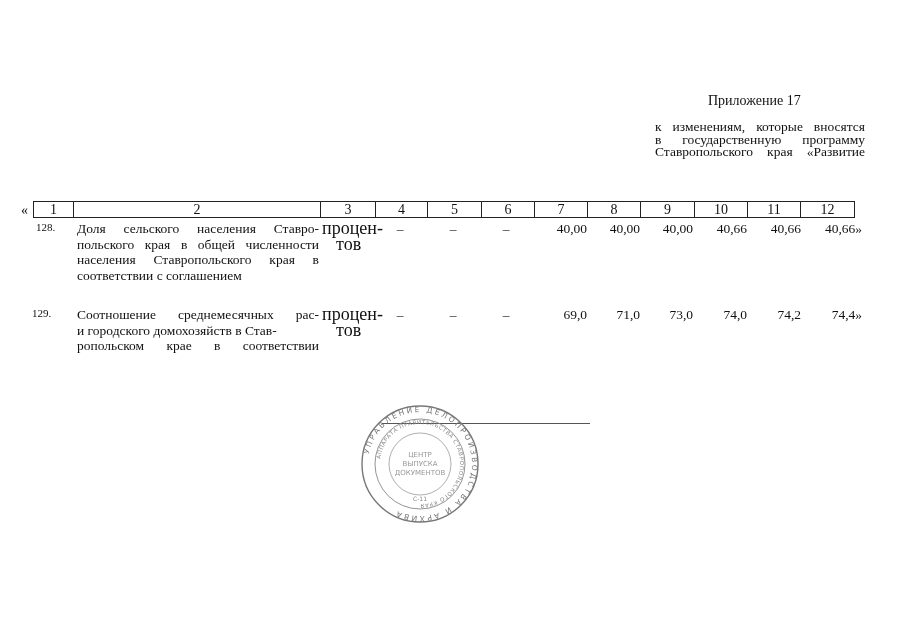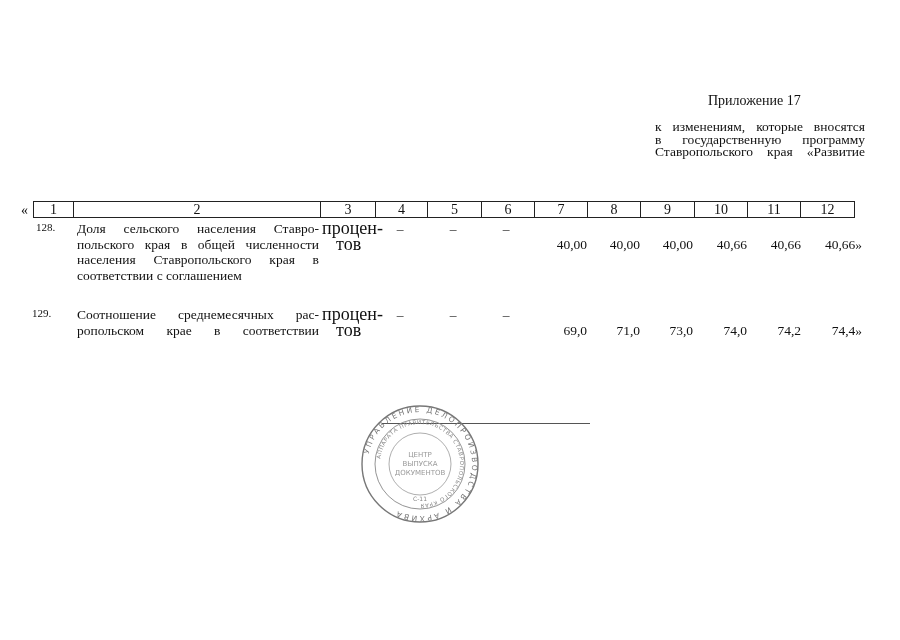--- a/index.html
+++ b/index.html
@@ -16,21 +16,21 @@
     .open-quote { left: 21px; top: 203px; font-size: 14px; }
     .hdr-row { left: 33px; top: 201px; height: 17px; display: flex; border: 1px solid #222; box-sizing: border-box; }
     .hdr-cell { border-right: 1px solid #222; box-sizing: border-box; text-align: center; font-size: 14px; line-height: 15px; }
     .hdr-cell:last-child { border-right: none; }
 
     .num { font-size: 11px; }
     .desc { line-height: 15.5px; text-align: justify; font-size: 13.5px; }
     .desc span { display: block; text-align: justify; text-align-last: justify; }
     .desc span.last { text-align-last: left; }
     .unit { line-height: 15.5px; font-size: 18px; }
-    .val { font-size: 13.5px; text-align: right; margin-top: 16px; }
+    .val { font-size: 13.5px; text-align: right; }
     .dash { font-size: 13.5px; text-align: center; }
 
     .sig-line { left: 382px; top: 423px; width: 208px; height: 1px; background: #555; }
     .stamp { left: 357px; top: 405px; width: 126px; height: 118px; }
   </style>
 </head>
 <body>
 
 <div id="appendix-title" class="abs">Приложение 17</div>
 <div id="appendix-subtitle" class="abs">
@@ -75,20 +75,21 @@
   <div class="abs val" style="left:640px;top:221px;width:53px">40,00</div>
   <div class="abs val" style="left:694px;top:221px;width:53px">40,66</div>
   <div class="abs val" style="left:747px;top:221px;width:54px">40,66</div>
   <div class="abs val" style="left:800px;top:221px;width:62px">40,66»</div>
 </div>
 
 <div>
   <div class="abs num" style="left:32px;top:307px">129.</div>
   <div class="abs desc" style="left:77px;top:307px;width:242px">
     <span>Соотношение среднемесячных рас-</span>
+    <span class="last">и городского домохозяйств в Став-</span>
     <span>ропольском крае в соответствии</span>
   </div>
   <div class="abs unit" style="left:322px;top:307px;width:54px">
     <div>процен-</div>
     <div style="padding-left:14px">тов</div>
   </div>
   <div class="abs dash" style="left:385px;top:307px;width:30px">–</div>
   <div class="abs dash" style="left:438px;top:307px;width:30px">–</div>
   <div class="abs dash" style="left:491px;top:307px;width:30px">–</div>
   <div class="abs val" style="left:534px;top:307px;width:53px">69,0</div>

